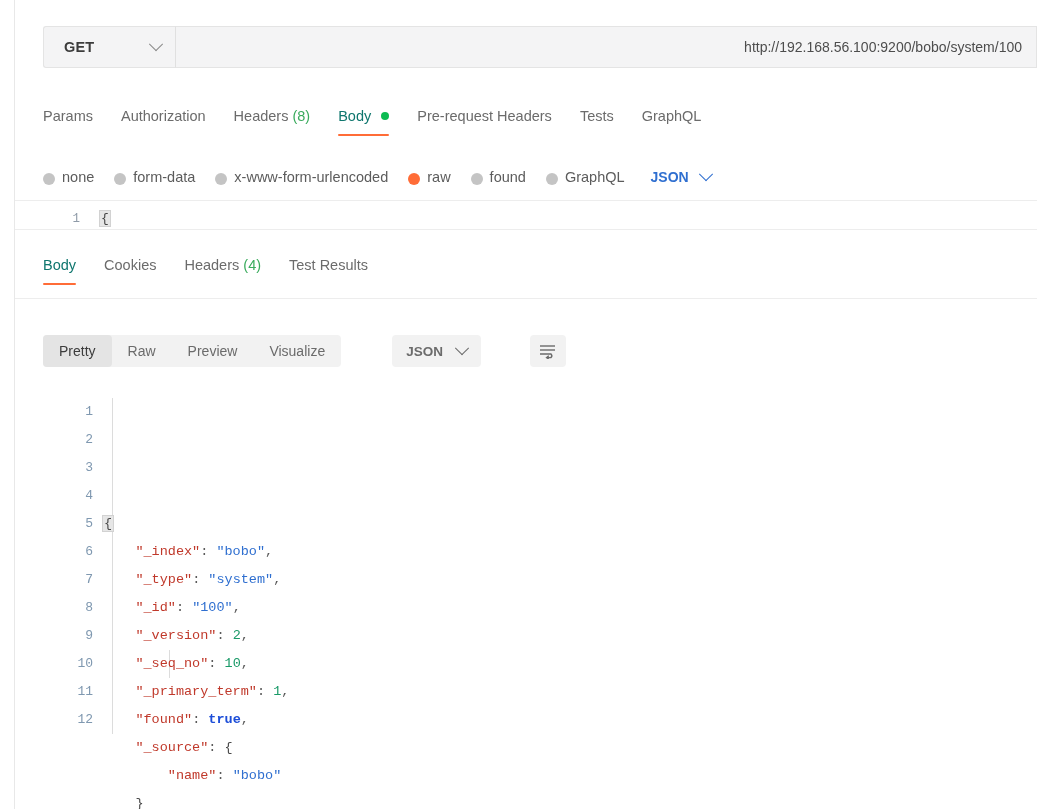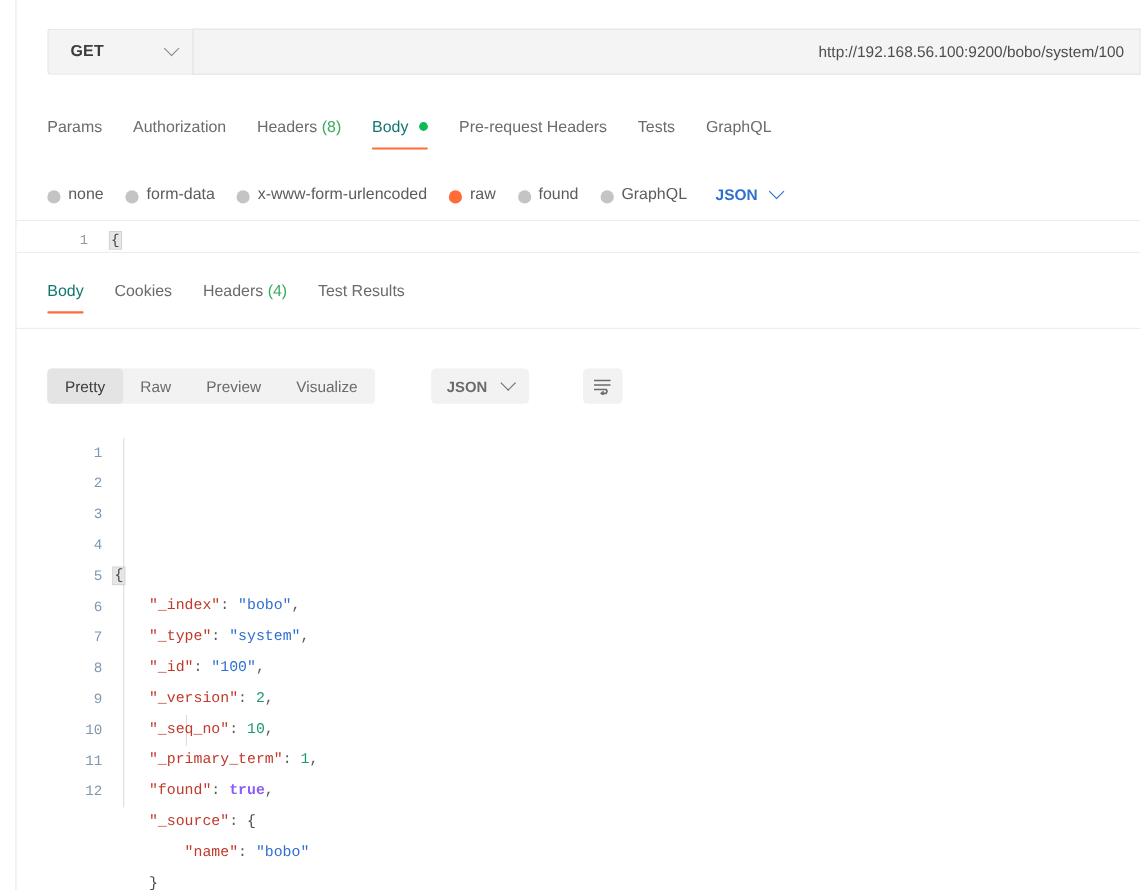--- a/index.html
+++ b/index.html
@@ -319,21 +319,21 @@
     position: absolute;
     width: 1px;
     background: #dcdcdc;
   }
   .guide1 { left: 9px;  top: 0;    height: 336px; }
   .guide2 { left: 66px; top: 252px; height: 28px; }
 
   .k { color: #c0392b; }     
   .s { color: #2f6fd0; }     
   .n { color: #1a9a68; }     
-  .b { color: #8b5cf6; font-weight: bold; } 
+  .b { color: #1d4ed8; font-weight: bold; } 
   .p { color: #5a5a5a; }     
   .br { color: #4a4a4a; }    
 </style>
 </head>
 <body>
 
 <div id="app">
 
   <div class="left-rule"></div>
 

